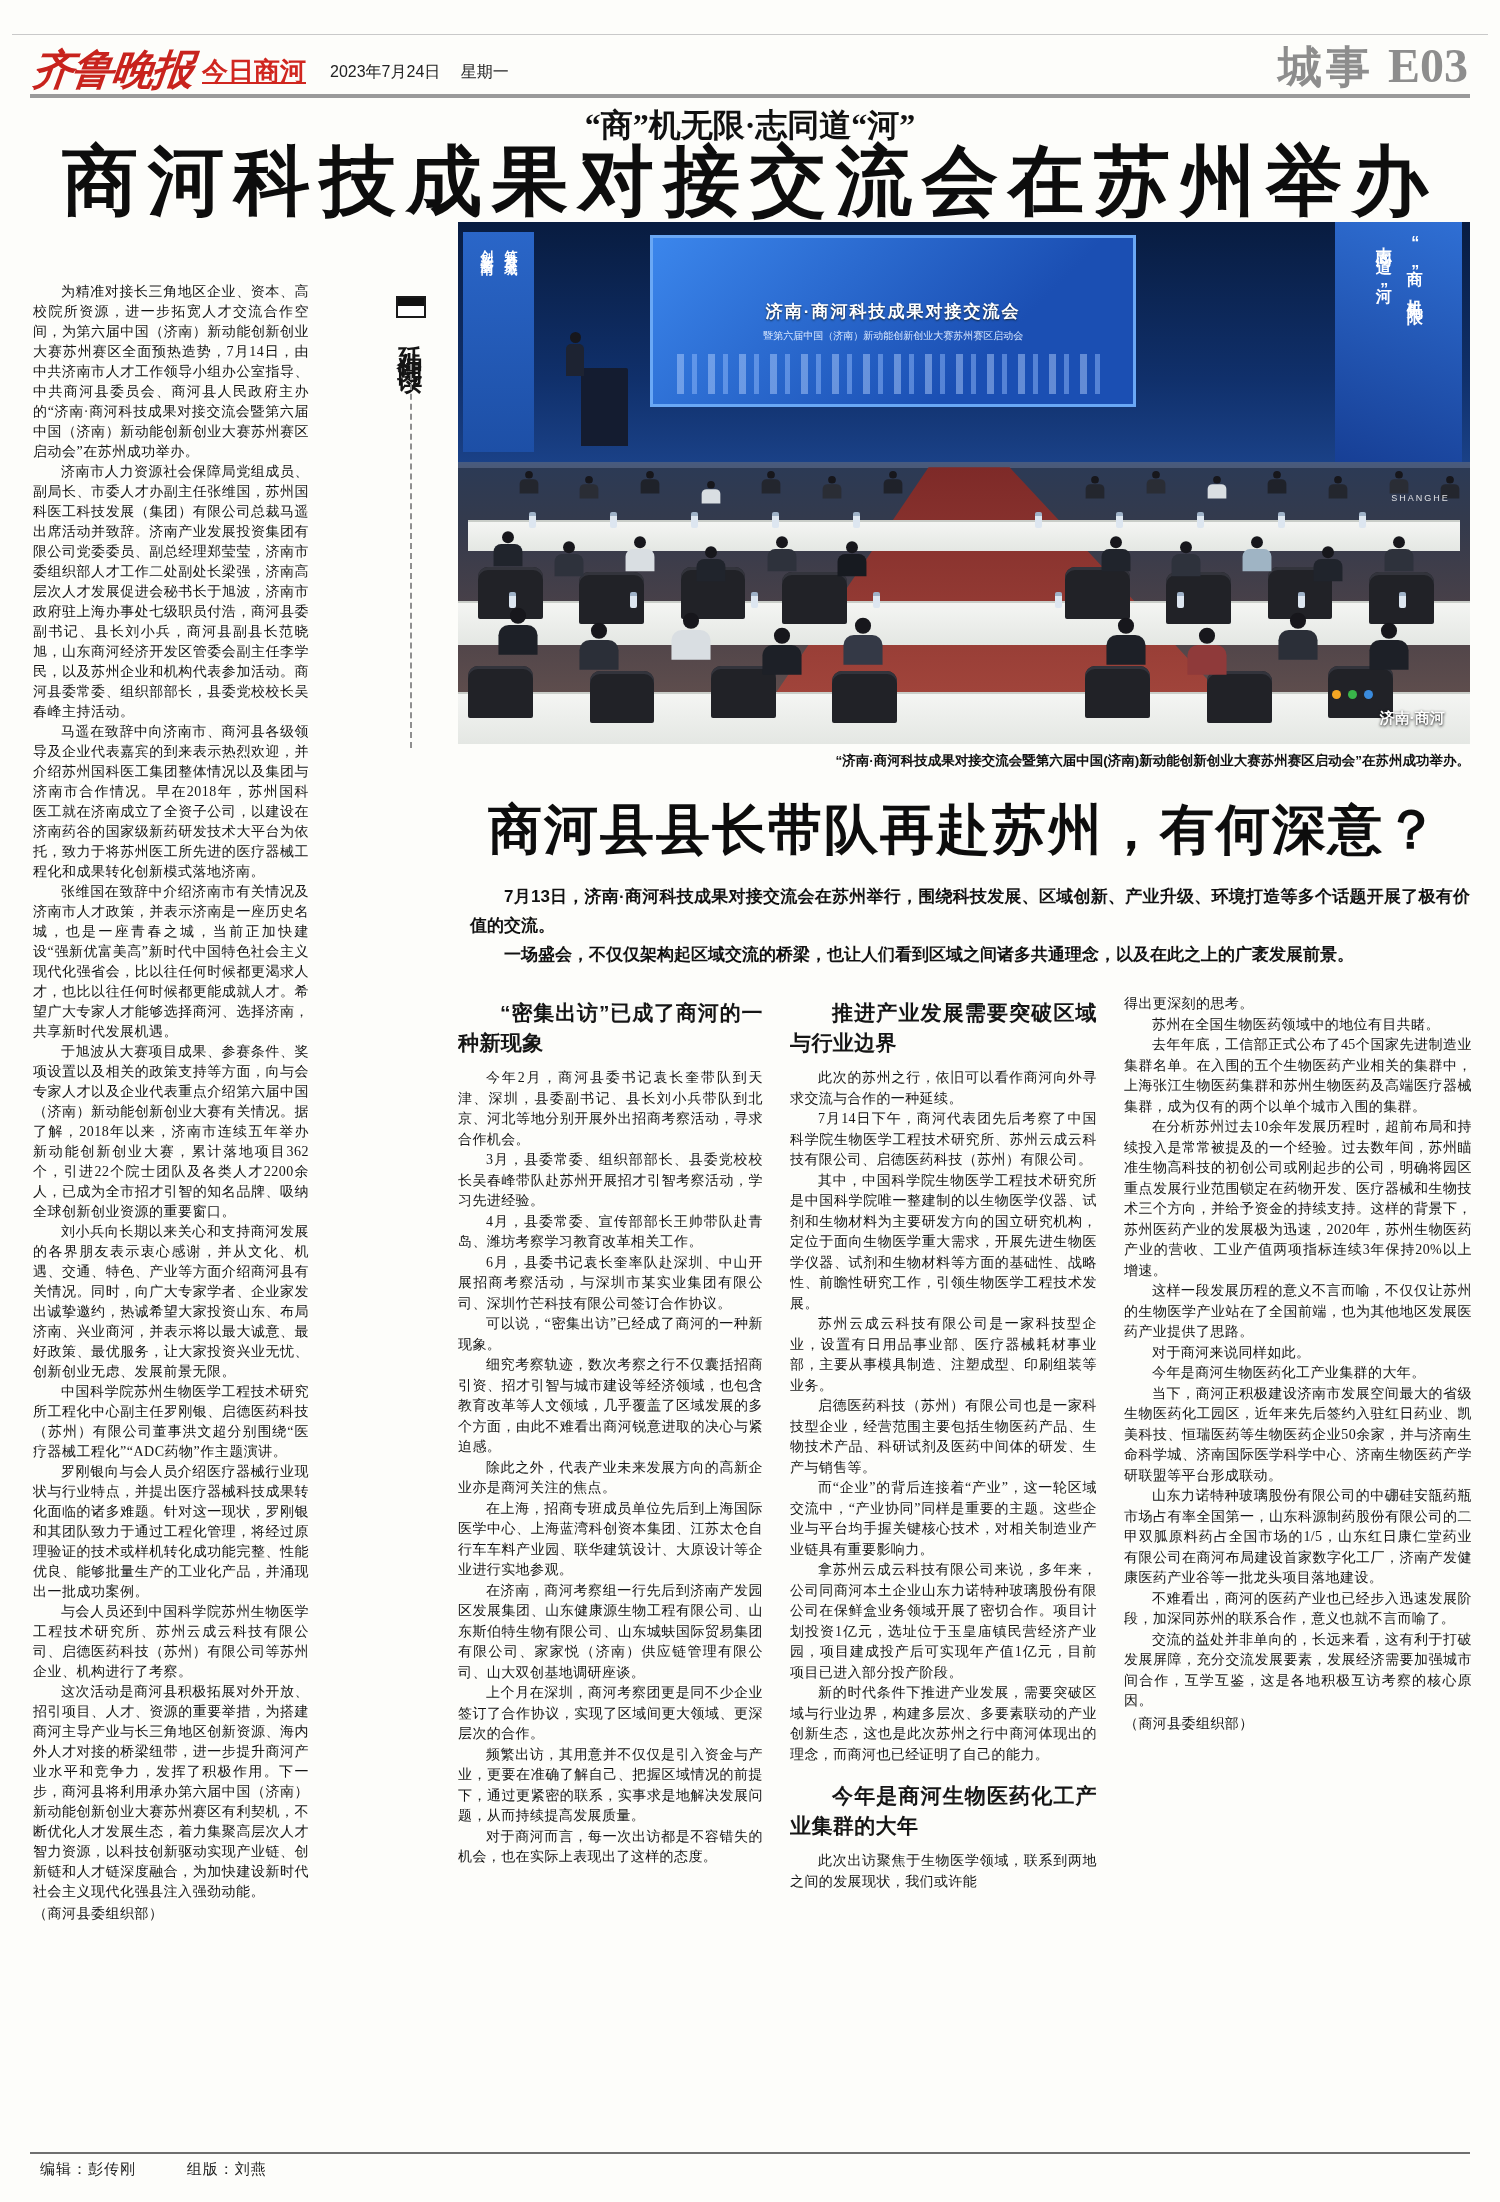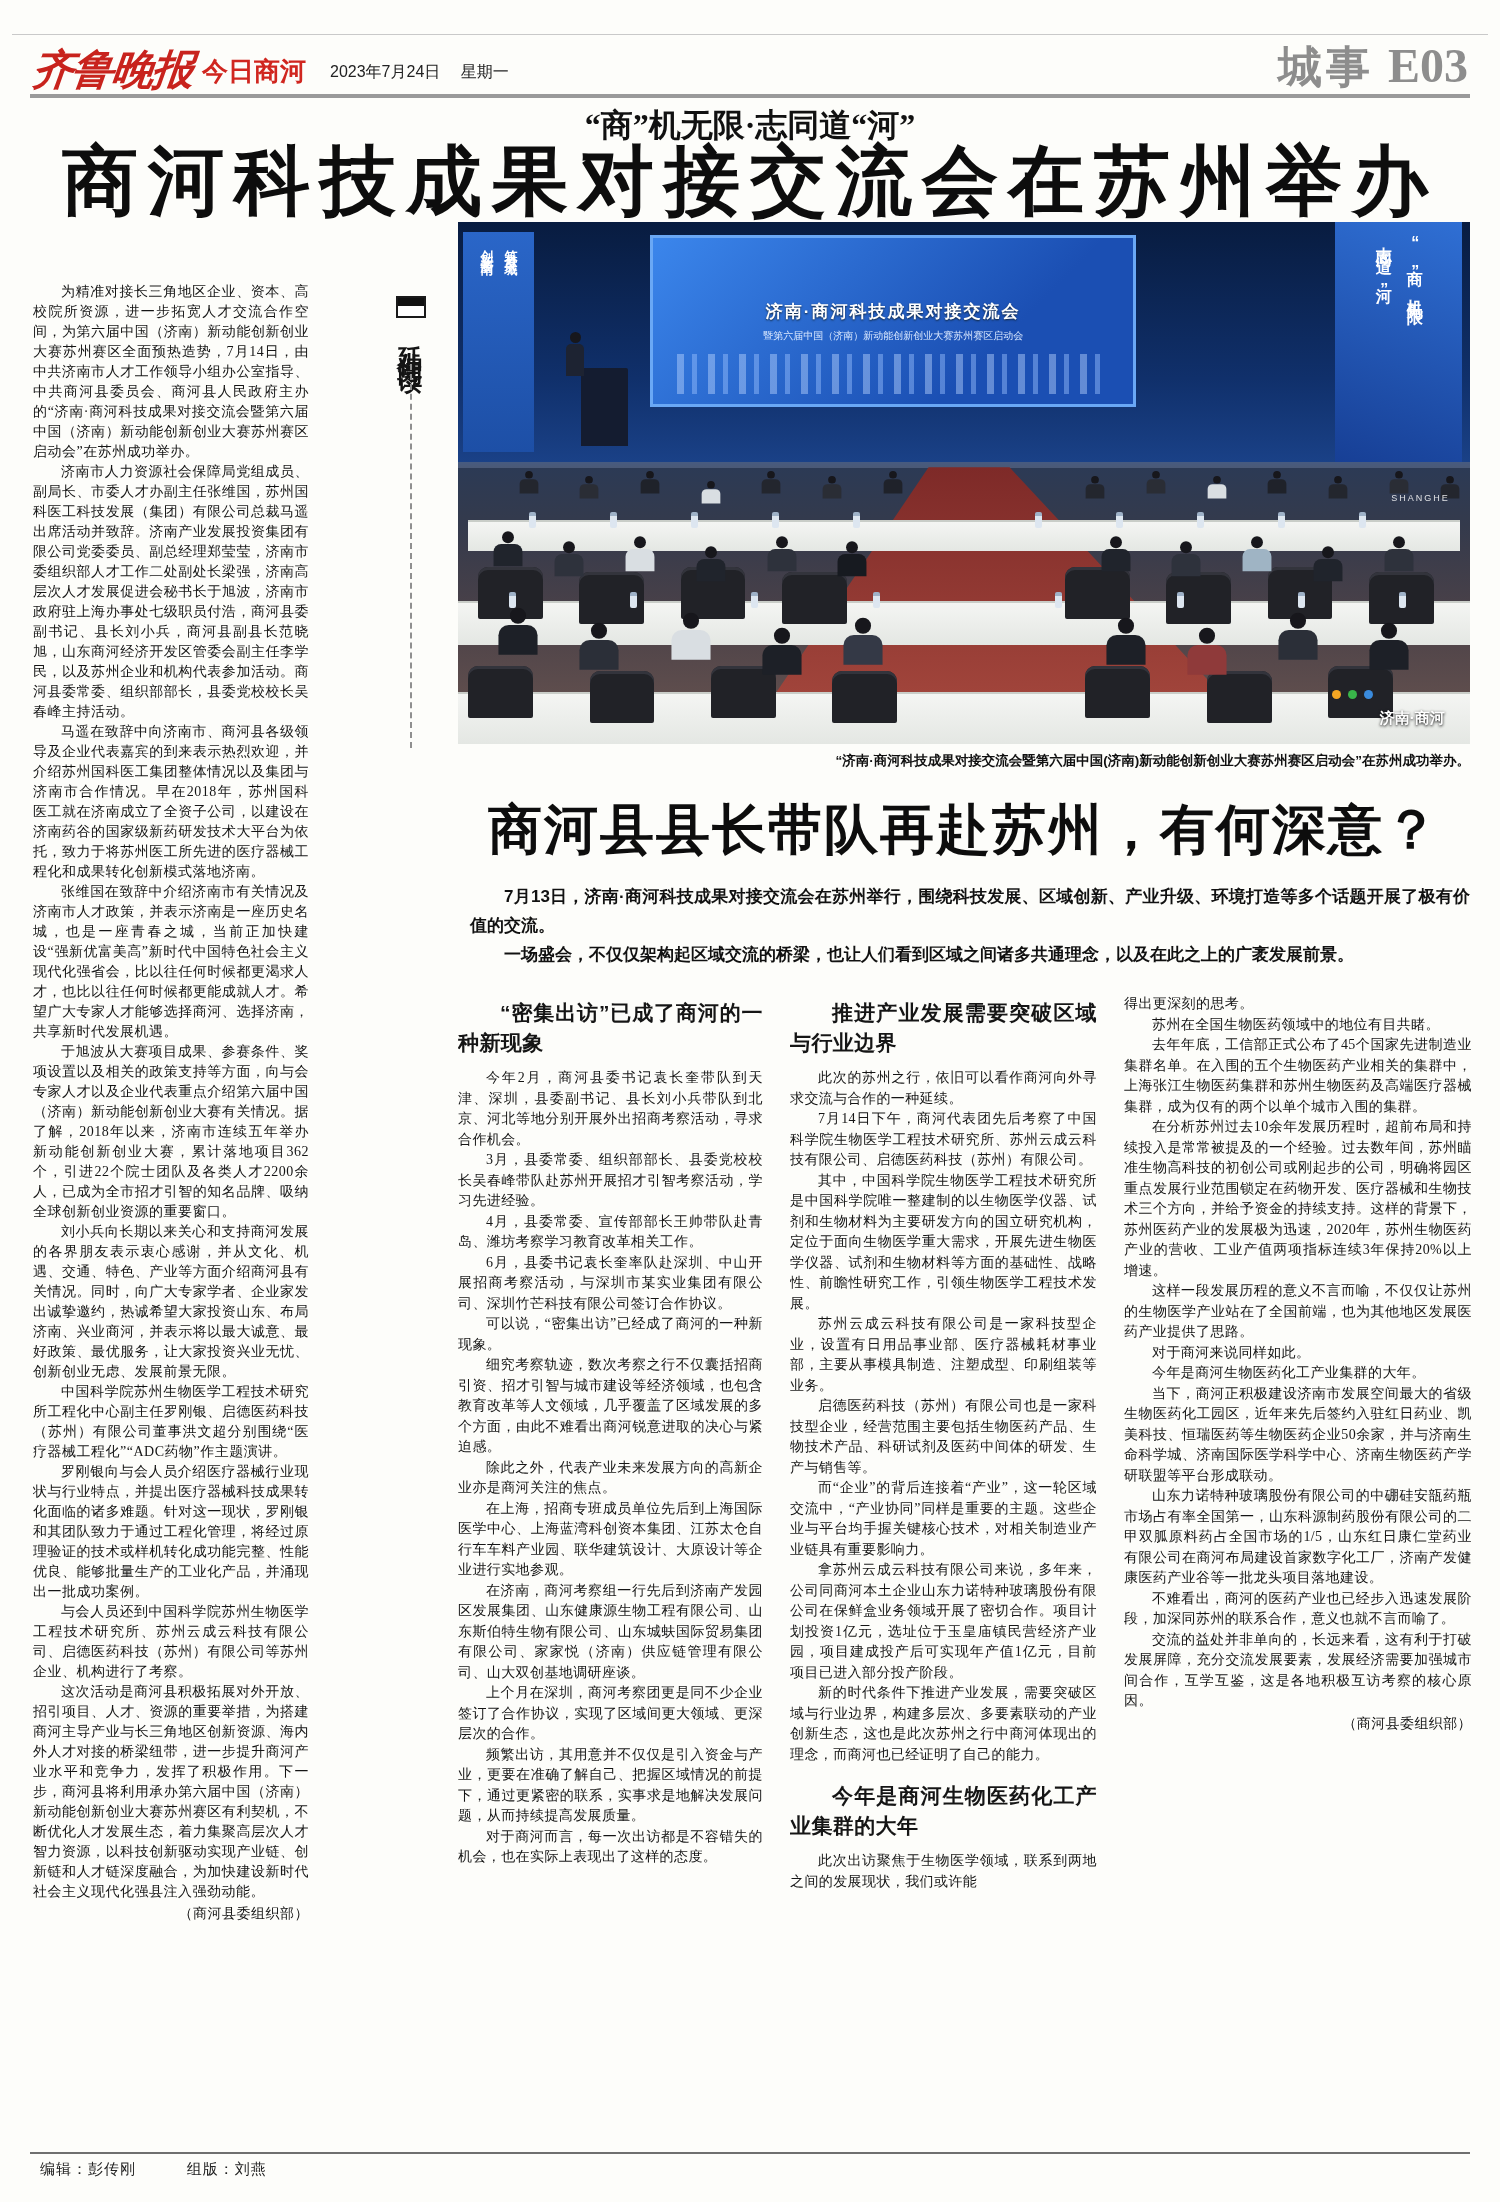--- a/index.html
+++ b/index.html
@@ -5,38 +5,38 @@
   html,body{margin:0;padding:0;background:#d9d9d9;}
   .page{position:relative;width:1500px;height:2202px;margin:0 auto;background:#fdfdfa;
         font-family:"Liberation Serif","DejaVu Serif",serif;color:#151515;overflow:hidden;}
 
   
   .topline{position:absolute;left:12px;right:12px;top:34px;border-top:1px solid #c9c9c9;}
   .header{position:absolute;left:30px;right:30px;top:40px;height:54px;border-bottom:4px solid #9a9a9a;}
   .masthead{position:absolute;left:2px;top:2px;font-size:42px;font-weight:bold;font-style:italic;
             color:#c8231d;letter-spacing:-2px;transform:skewX(-6deg);font-family:"Liberation Serif",serif;}
   .edition{position:absolute;left:172px;top:14px;font-size:26px;font-weight:bold;color:#d0261f;
-           font-family:"Liberation Sans",sans-serif;}
+           font-family:"Liberation Sans",sans-serif;text-decoration:underline;}
   .dateline{position:absolute;left:300px;top:22px;font-size:16px;color:#222;
             font-family:"Liberation Sans",sans-serif;}
   .section-block{position:absolute;right:2px;top:-2px;font-weight:bold;color:#8d8d8d;}
   .section-name{font-size:44px;letter-spacing:4px;font-family:Liberation Mono, monospace;}
   .page-no{font-size:48px;margin-left:14px;font-family:"Liberation Serif",serif;}
 
   
   .kicker{position:absolute;left:0;right:0;top:104px;text-align:center;font-size:32px;font-weight:bold;color:#111;}
   .main-headline{position:absolute;left:20px;right:20px;top:140px;text-align:center;
                  font-size:76px;line-height:82px;font-weight:900;letter-spacing:10px;color:#0d0d0d;}
 
   
   .left-col{position:absolute;left:33px;top:282px;width:276px;height:1812px;overflow:hidden;
             font-size:14px;line-height:20px;letter-spacing:.5px;}
   .para{margin:0;text-indent:2em;text-align:justify;}
   .noindent{text-indent:0;}
-  .byline{margin:2px 0 0;text-align:right;text-indent:0;}
+  .byline{margin:2px 0 0;text-indent:0;}
 
   
   .readmore{position:absolute;left:388px;top:296px;width:46px;height:452px;
             display:flex;flex-direction:column;align-items:center;}
   .readmore .tag-icon{width:26px;height:18px;border:2px solid #1a1a1a;
             background:linear-gradient(#111 0 45%,#fff 45%);margin-bottom:8px;}
   .readmore .vlabel{writing-mode:vertical-rl;text-orientation:upright;font-size:25px;font-weight:bold;
             letter-spacing:7px;color:#141414;font-family:"Liberation Sans",sans-serif;}
   .readmore .dash{flex:1;width:0;border-left:2px dashed #8f8f8f;margin-top:10px;}
 

